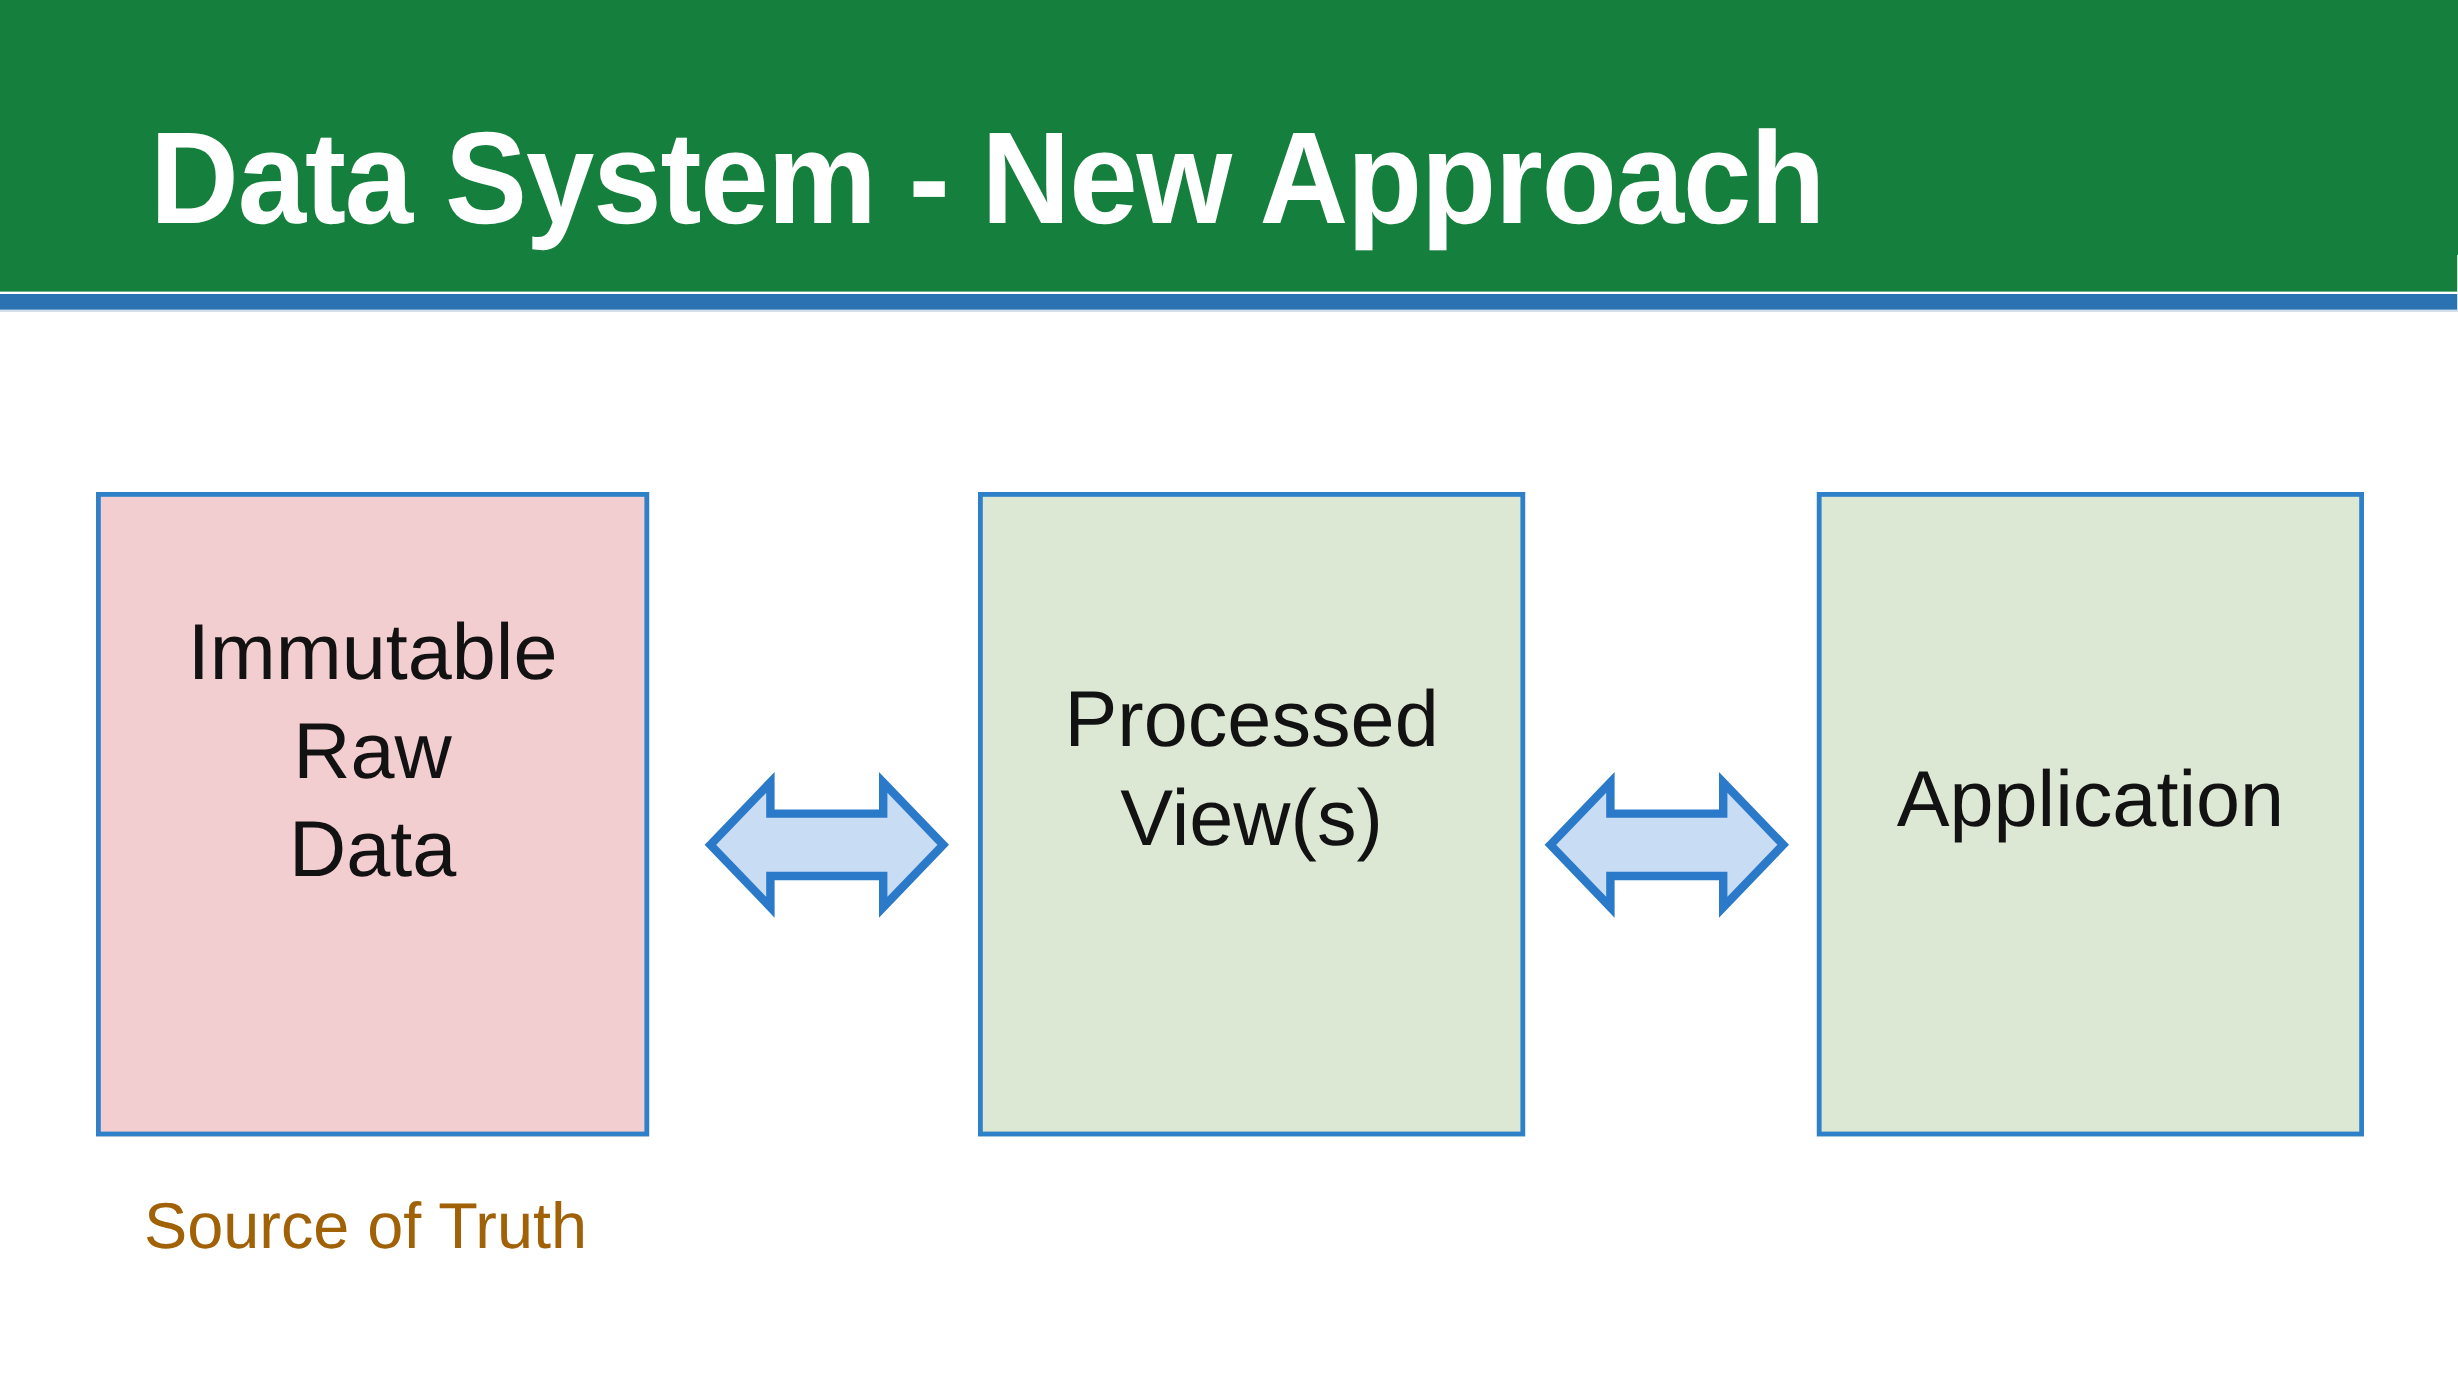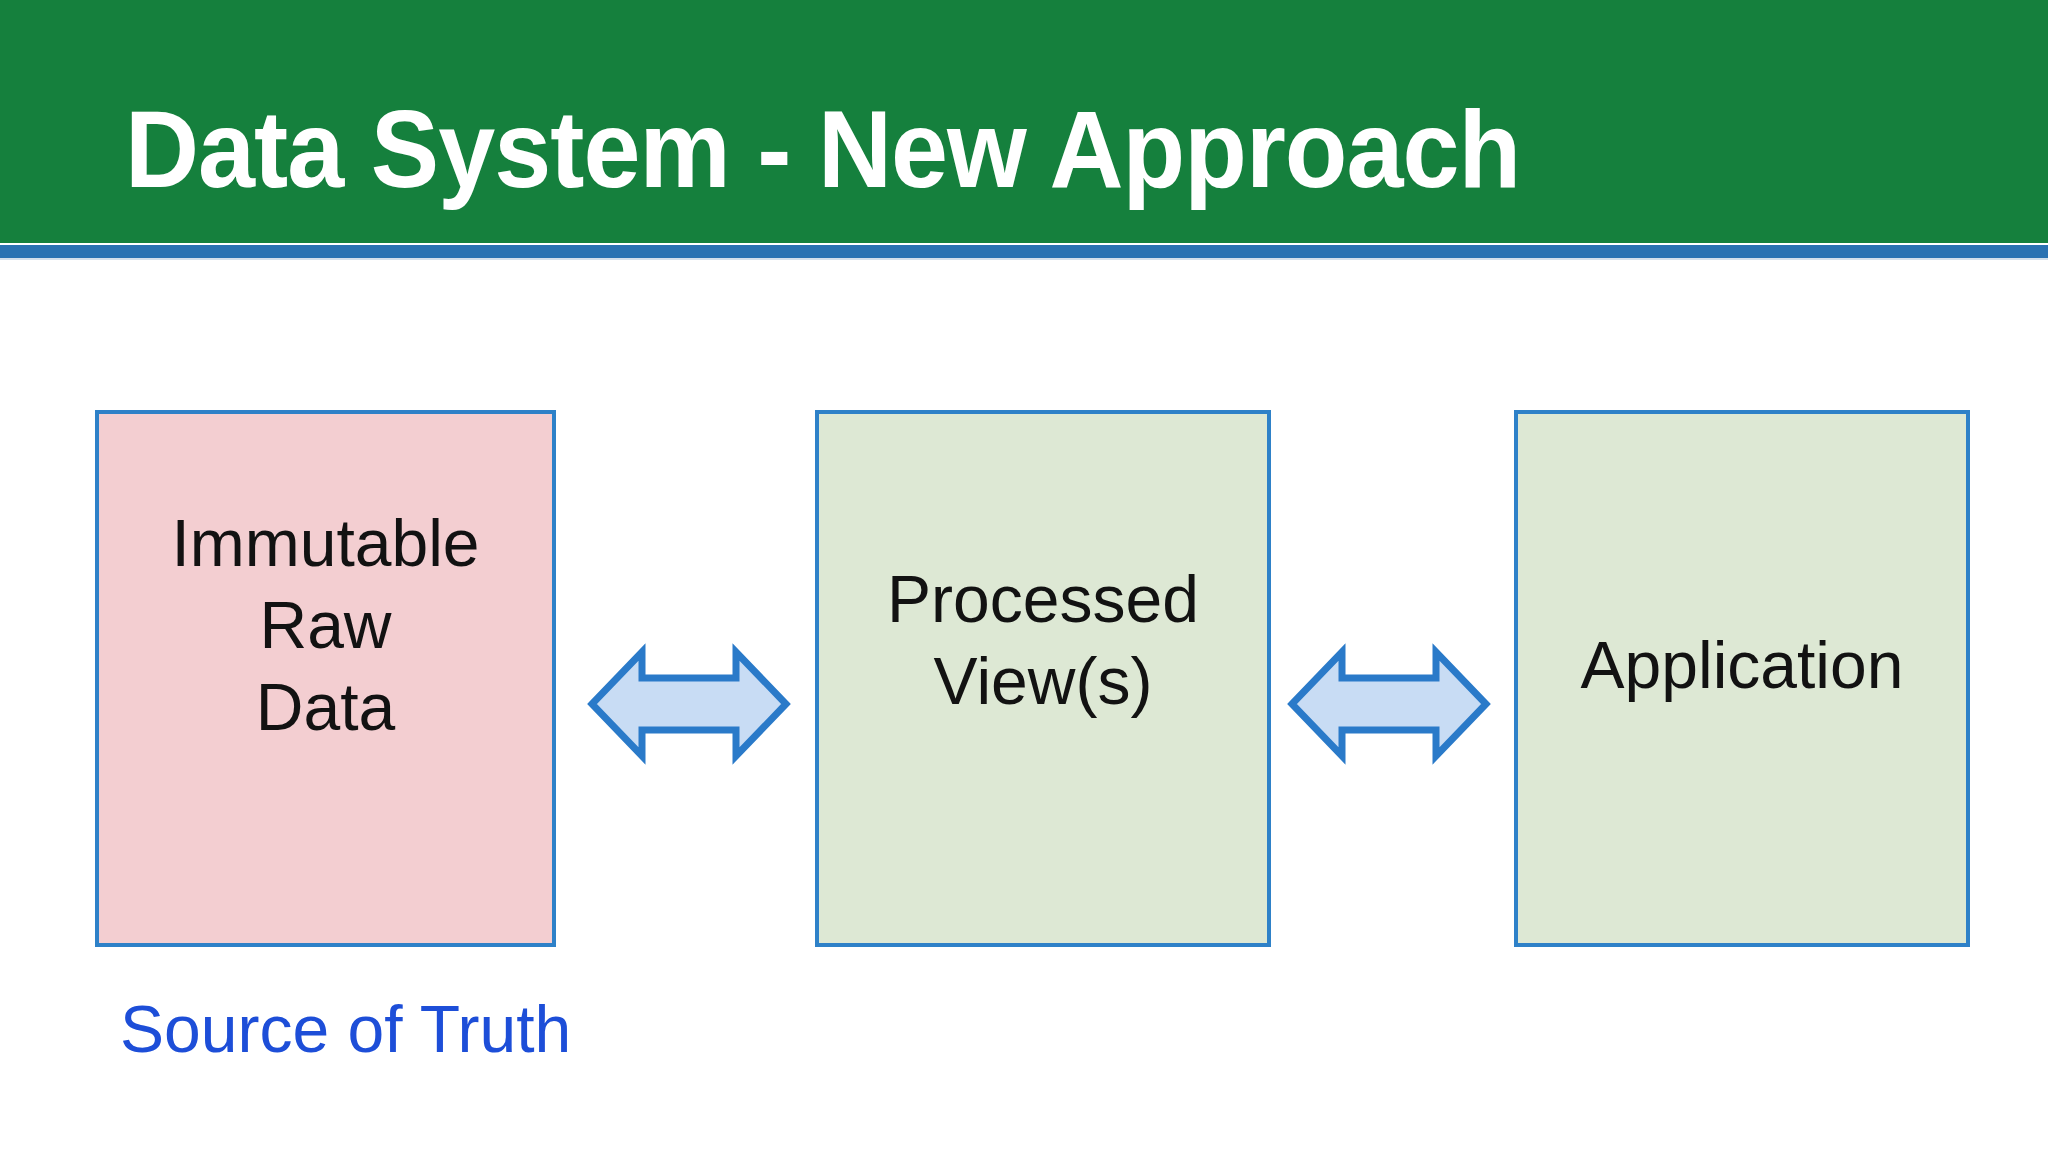--- a/index.html
+++ b/index.html
@@ -46,21 +46,21 @@
     position: absolute;
     top: 410px;
     height: 537px;
     box-sizing: border-box;
     border: 4px solid #2e81c8;
     display: flex;
     align-items: center;
     justify-content: center;
     text-align: center;
   }
-  .node-raw   { left: 95px;   width: 461px; background: #f3ced1; padding-bottom: 107px; }
+  .node-raw   { left: 80px;   width: 461px; background: #f3ced1; padding-bottom: 107px; }
   .node-views { left: 815px;  width: 456px; background: #dde8d4; padding-bottom: 78px; }
   .node-app   { left: 1514px; width: 456px; background: #dde8d4; padding-bottom: 28px; }
 
   .node-label {
     font-size: 66px;
     line-height: 82px;
     color: #121212;
     white-space: pre-line;
   }
 
@@ -79,23 +79,23 @@
     stroke: #2a7ac9;
     stroke-width: 7;
     stroke-linejoin: miter;
   }
 
   
   .caption {
     position: absolute;
     left: 120px;
     top: 990px;
-    font-size: 66px;
+    font-size: 54px;
     line-height: 1.2;
-    color: #1d4ed8;
+    color: #a16207;
     white-space: nowrap;
   }
 </style>
 </head>
 <body>
 
 <div class="slide">
 
   <div class="header">
     <h1 class="title">Data System - New Approach</h1>

